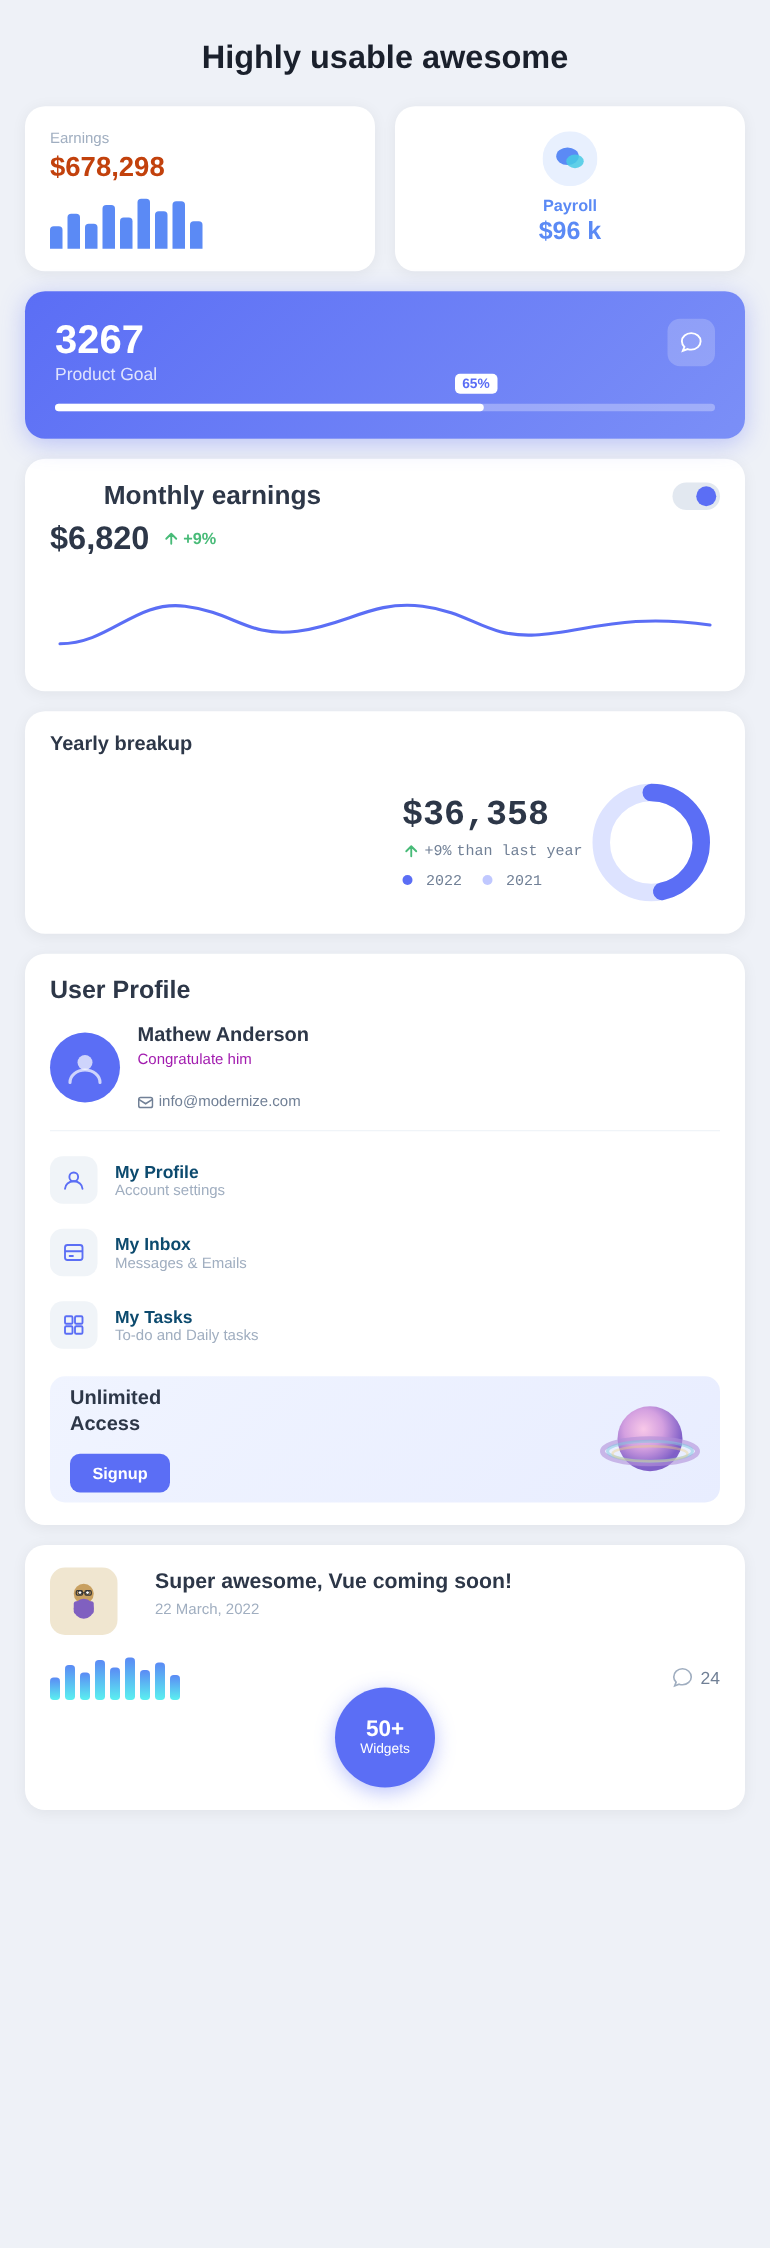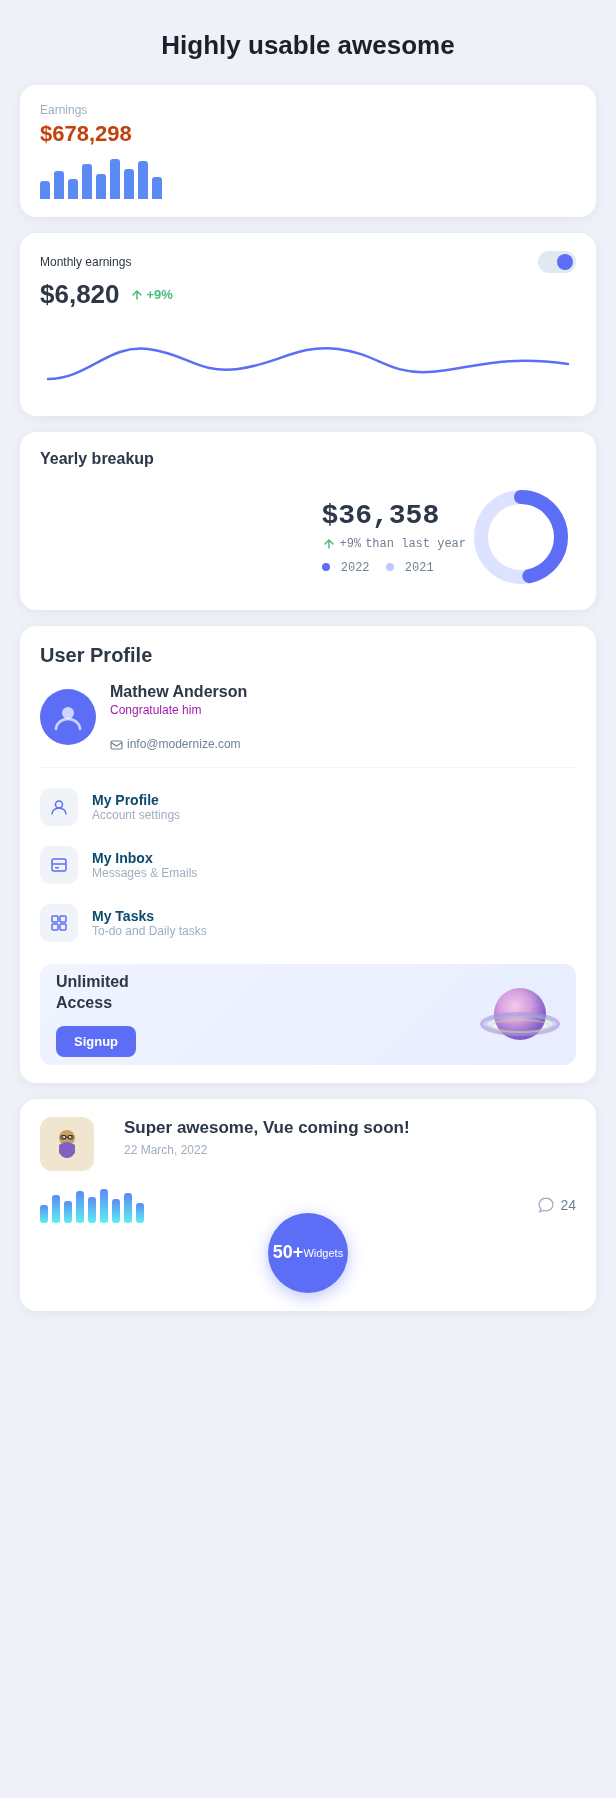--- a/index.html
+++ b/index.html
@@ -150,23 +150,24 @@
     .card-monthly {
       margin-bottom: 16px;
     }
     .monthly-header {
       display: flex;
       justify-content: space-between;
       align-items: center;
       margin-bottom: 6px;
     }
     .monthly-title {
-      font-size: 12px;
-      font-weight: 400;
+      font-size: 21px;
+      font-weight: 700;
       color: #2d3748;
+      margin-left: 43px;
     }
     .toggle-btn {
       width: 38px;
       height: 22px;
       background: #e2e8f0;
       border-radius: 11px;
       position: relative;
     }
     .toggle-dot {
       width: 16px;
@@ -414,20 +415,21 @@
       gap: 5px;
       font-size: 14px;
       color: #718096;
     }
     .widgets-badge {
       width: 80px;
       height: 80px;
       border-radius: 50%;
       background: #5b6ef5;
       display: flex;
+      flex-direction: column;
       align-items: center;
       justify-content: center;
       color: #fff;
       font-weight: 700;
       font-size: 18px;
       line-height: 1.1;
       margin: 0 auto;
       margin-top: -20px;
       position: relative;
       z-index: 2;
@@ -454,22 +456,51 @@
           <div class="bar" style="height: 28px;"></div>
           <div class="bar" style="height: 20px;"></div>
           <div class="bar" style="height: 35px;"></div>
           <div class="bar" style="height: 25px;"></div>
           <div class="bar" style="height: 40px;"></div>
           <div class="bar" style="height: 30px;"></div>
           <div class="bar" style="height: 38px;"></div>
           <div class="bar" style="height: 22px;"></div>
         </div>
     </div>
+    <div class="card card-payroll">
+
+      <svg class="payroll-icon" viewBox="0 0 44 44" fill="none" xmlns="http://www.w3.org/2000/svg">
+        <circle cx="22" cy="22" r="22" fill="#e8f0fe"></circle>
+        <ellipse cx="20" cy="20" rx="9" ry="7" fill="#5b8af5"></ellipse>
+        <ellipse cx="26" cy="24" rx="7" ry="5.5" fill="#48cae4" fill-opacity="0.85"></ellipse>
+      </svg>
+      <div class="payroll-label">Payroll</div>
+      <div class="payroll-value">$96 k</div>
+    </div>
   </div>
 
+  <div class="card-goal">
+    <div class="goal-top">
+      <div>
+        <div class="goal-number">3267</div>
+        <div class="goal-label">Product Goal</div>
+      </div>
+      <div class="goal-icon-btn">
+        <svg width="18" height="18" viewBox="0 0 18 18" fill="none" xmlns="http://www.w3.org/2000/svg">
+          <path d="M9 1.5C4.86 1.5 1.5 4.41 1.5 8.01C1.5 9.72 2.28 11.28 3.54 12.45L2.25 15.75L6.12 14.22C7.02 14.55 7.99 14.73 9 14.73C13.14 14.73 16.5 11.63 16.5 8.01C16.5 4.41 13.14 1.5 9 1.5Z" stroke="white" stroke-width="1.5" fill="none"></path>
+        </svg>
+      </div>
+    </div>
+    <div class="goal-progress-wrap">
+      <div class="goal-progress-bar-bg">
+        <div class="goal-progress-bar-fill" id="goal-fill" style="width: 65%;"></div>
+      </div>
+      <div class="goal-progress-label" id="goal-label-pct" style="right: 33%; top: -24px;">65%</div>
+    </div>
+  </div>
 
   <div class="card card-monthly">
     <div class="monthly-header">
       <div class="monthly-title">Monthly earnings</div>
       <div class="toggle-btn">
         <div class="toggle-dot"></div>
       </div>
     </div>
     <div class="monthly-value-row">
       <div class="monthly-value">$6,820</div>

